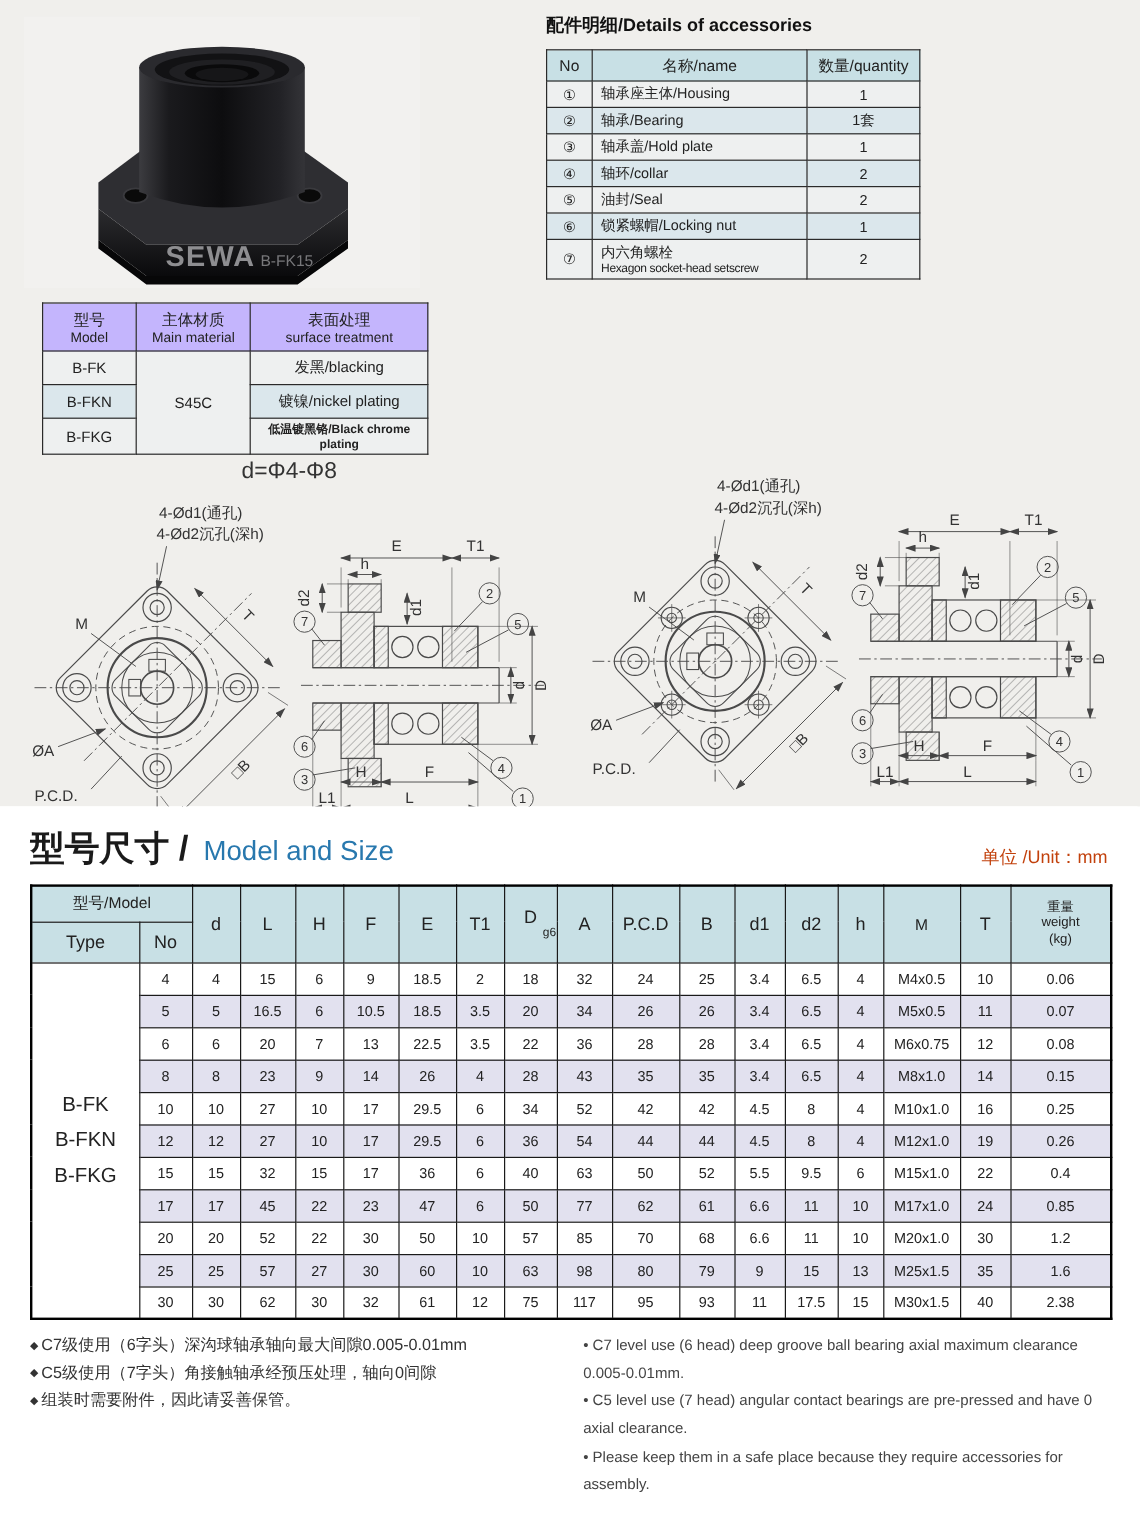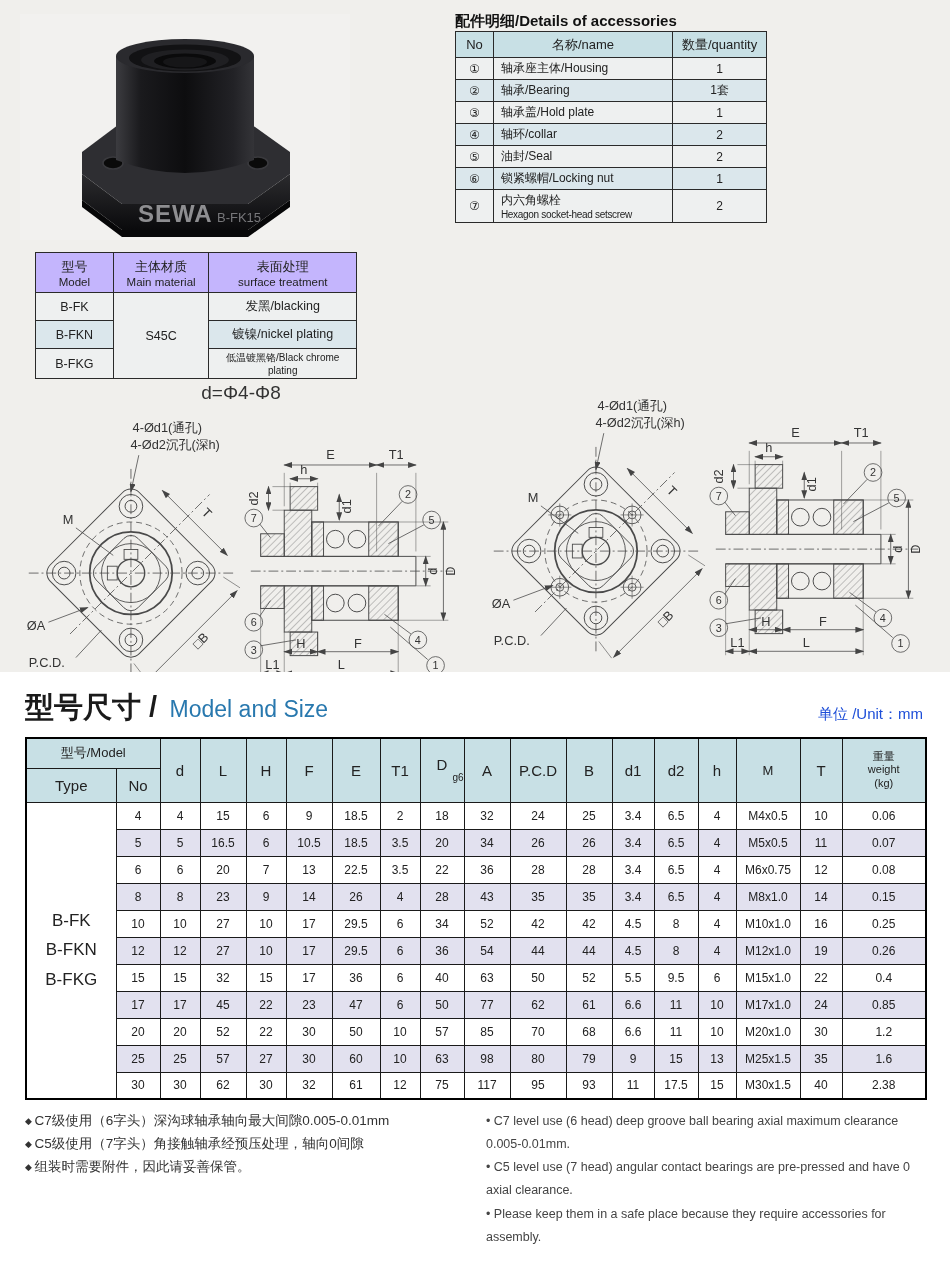--- a/index.html
+++ b/index.html
@@ -8,56 +8,56 @@
     position:relative; overflow:hidden; background:#ffffff;
     font-family:"Liberation Sans","DejaVu Sans",sans-serif; color:#222;
   }
   
   .top { position:absolute; left:0; top:0; width:950px; height:672px; background:#f0efec; }
 
   .photo { position:absolute; left:20px; top:14px; width:330px; height:226px; }
 
   
   .acc { position:absolute; left:455px; top:12px; width:312px; }
-  .acc-title { font-size:15px; font-weight:bold; color:#111; margin-bottom:0; }
+  .acc-title { font-size:15px; font-weight:bold; color:#111; margin-bottom:10px; }
   .acc table { border-collapse:collapse; width:100%; font-size:12px; color:#222; }
   .acc th, .acc td { border:1px solid #2a2a2a; text-align:center; padding:2px 4px; }
   .acc thead th { background:#c8e0e5; font-size:13px; height:26px; font-weight:normal; }
   .acc tbody tr { height:22px; }
   .acc-odd td { background:#eef0f0; }
   .acc-even td { background:#dbe7ec; }
   .acc td.name { text-align:left; padding-left:7px; }
   .acc .en { font-size:10px; letter-spacing:-0.3px; }
 
   
   .mat { position:absolute; left:35px; top:252px; width:322px; }
   .mat table { border-collapse:collapse; width:100%; text-align:center; color:#222; }
   .mat th, .mat td { border:1px solid #2a2a2a; padding:2px; }
   .mat thead th { background:#c4b5fd; font-weight:normal; height:40px; }
   .mat .zh { font-size:13px; display:block; }
   .mat .en { font-size:11.5px; display:block; }
   .mat tbody td { height:28px; background:#eef0f0; font-size:12.5px; }
   .mat tr.tint td { background:#dbe7ec; }
-  .mat tbody tr:nth-child(3) td:last-child { font-size:10px; }
+  .mat tbody tr:nth-child(3) td:last-child { font-size:10px;font-weight:bold; }
 
   
   .dwg { position:absolute; top:382px; width:452px; }
   .dwg-left { left:15px; }
   .dwg-right { left:480px; }
   .dwg-title { text-align:center; font-size:19px; color:#333; margin-bottom:0; font-weight:normal; }
   .dwg svg { display:block; }
   .dwg text { font-family:"Liberation Sans","DejaVu Sans",sans-serif; font-size:13px; fill:#333; stroke:none; }
   .dwg text.co { font-size:11px; }
 
   
   .bottom { position:absolute; left:0; top:672px; width:948px; height:590px; background:#ffffff; padding:16px 25px 0; }
   .size-head { display:flex; align-items:flex-end; justify-content:space-between; margin-bottom:9px; }
   .size-title-zh { font-size:29px; font-weight:bold; color:#1a1a1a; }
   .size-title-en { font-size:23px; color:#2878ae; margin-left:8px; font-weight:500; }
-  .unit { font-size:15px; color:#1d4ed8; padding-bottom:4px; }
+  .unit { font-size:15px; color:#c2410c; padding-bottom:4px; }
 
   .size-table { border-collapse:collapse; table-layout:fixed; width:900px; font-size:12px; color:#222; border:2px solid #000000; }
   .size-table th, .size-table td { border:1px solid #1a1a1a; text-align:center; padding:0; }
   .size-table thead th { background:#c8e0e5; font-weight:normal; font-size:15px; }
   .size-table thead tr:first-child { height:30px; }
   .size-table thead tr:last-child { height:34px; }
   .size-table .h-model { font-size:13px; }
   .size-table .h-D .sub { font-size:10px; line-height:1; padding-bottom:2px;text-align:right; }
   .size-table .h-weight div { font-size:11px; line-height:1.25; }
   .size-table tbody tr { height:27px; }

